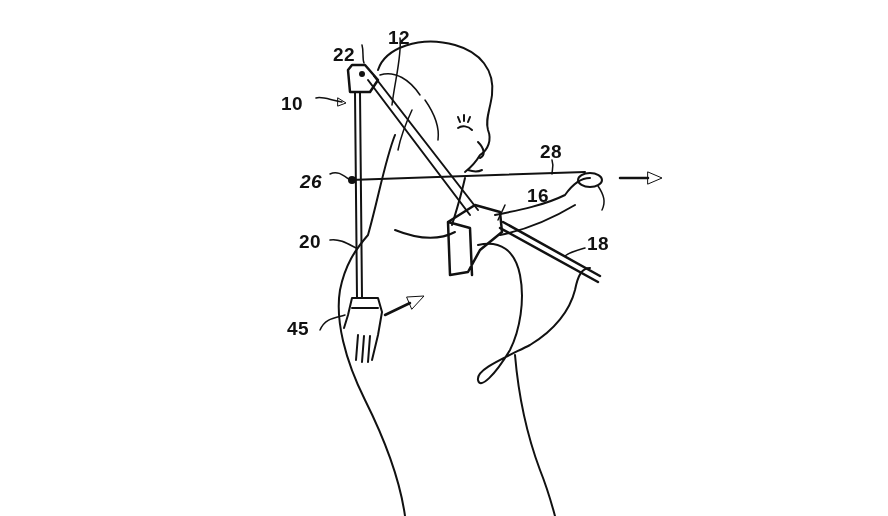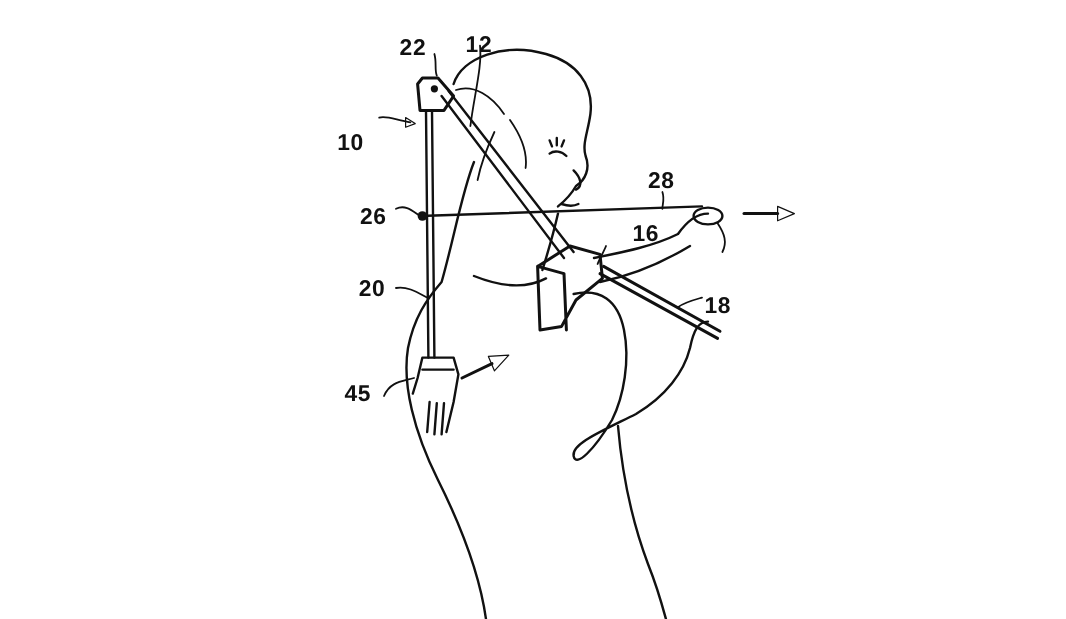--- a/index.html
+++ b/index.html
@@ -68,22 +68,22 @@
     <path d="M400,38 C402,55 395,80 392,105" stroke-width="1.5"></path>
     <path d="M362,45 C364,52 362,58 364,63" stroke-width="1.5"></path>
     <path d="M330,174 C338,170 344,176 350,180" stroke-width="1.5"></path>
     <path d="M552,160 C554,166 552,170 552,174" stroke-width="1.5"></path>
     <path d="M505,205 C503,210 500,215 498,220" stroke-width="1.5"></path>
     <path d="M585,248 C578,250 570,252 565,256" stroke-width="1.5"></path>
     <path d="M330,240 C340,238 350,245 356,248" stroke-width="1.5"></path>
     <path d="M320,330 C325,318 335,318 345,315" stroke-width="1.5"></path>
   </svg>
 
-  <span class="label" style="left:281px; top:93px;margin-top:16px;">10</span>
+  <span class="label" style="left:281px; top:93px;">10</span>
   <span class="label" style="left:388px; top:15px;margin-top:12px;">12</span>
-  <span class="label" style="left:333px; top:30px;">22</span>
-  <span class="label" style="left:300px; top:171px;">26</span>
+  <span class="label" style="left:333px; top:44px;">22</span>
+  <span class="label" style="left:300px; top:171px;font-style:italic;">26</span>
   <span class="label" style="left:540px; top:141px;">28</span>
   <span class="label" style="left:503px; top:185px;margin-left:24px;">16</span>
-  <span class="label" style="left:587px; top:245px;">18</span>
+  <span class="label" style="left:587px; top:233px;">18</span>
   <span class="label" style="left:299px; top:231px;">20</span>
   <span class="label" style="left:287px; top:318px;">45</span>
 </div>
 
 </body></html>

